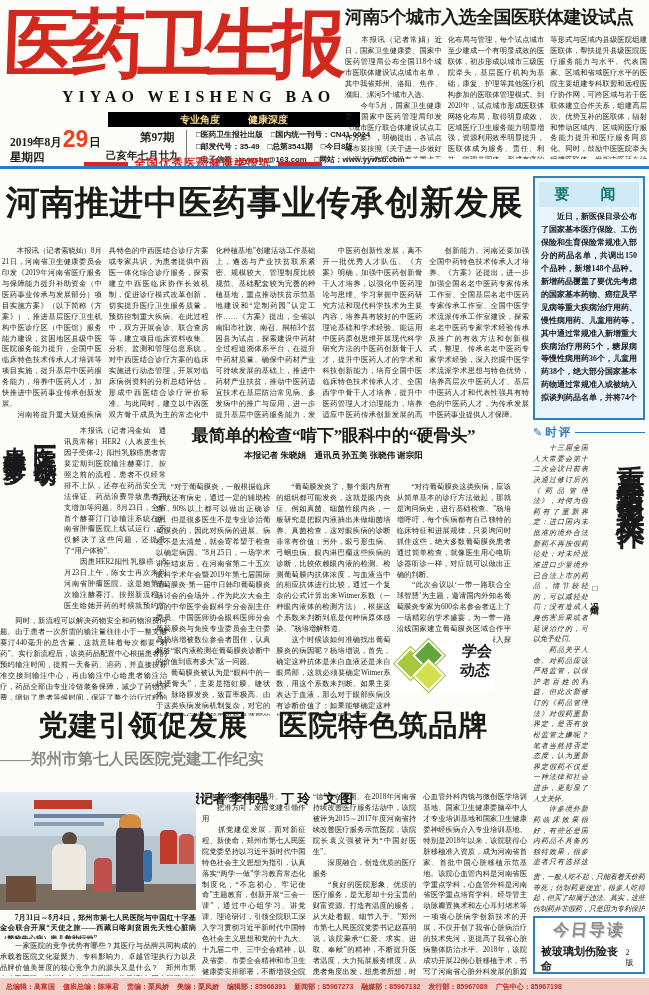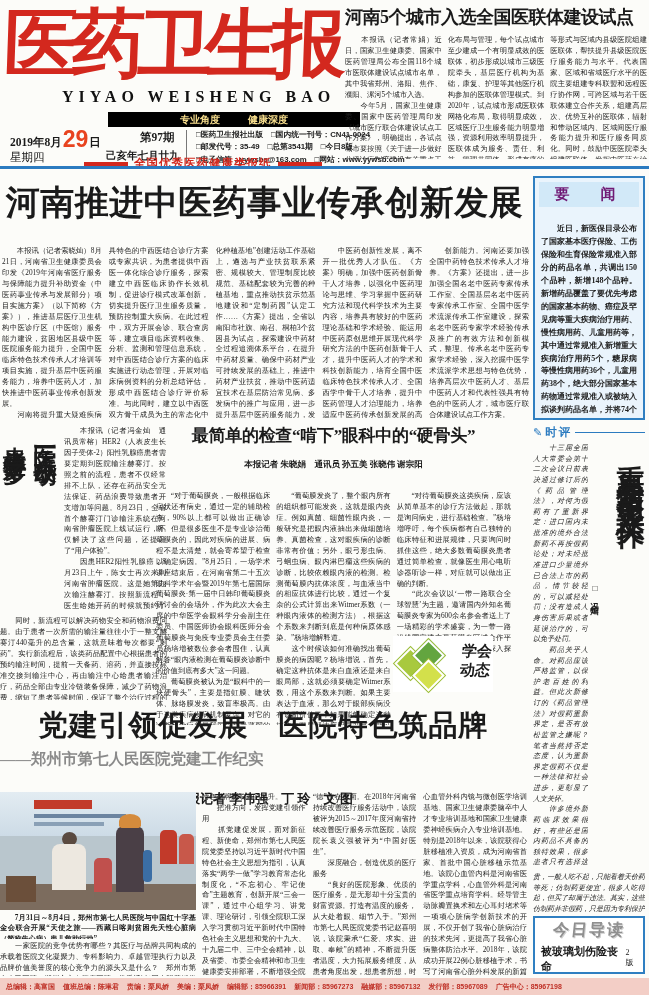--- a/index.html
+++ b/index.html
@@ -12,21 +12,21 @@
   .logo{left:4px;top:4px;width:336px;height:90px;font-size:74px;font-weight:900;
         color:#d3281e;letter-spacing:-7px;line-height:1.1;transform:skewX(-2deg);}
   .pinyin{left:62px;top:88px;font-size:16px;font-weight:700;letter-spacing:5px;color:#111;}
   .tagline{left:108px;top:112px;width:252px;height:15px;background:#000000;
            display:flex;align-items:center;justify-content:center;gap:28px;
            font-family:"Liberation Sans",sans-serif;}
   .tagline span{color:#f6dd8c;font-size:10px;font-weight:700;}
   .date1{left:10px;top:129px;font-size:11.5px;font-weight:700;display:flex;align-items:flex-end;}
   .date-day{font-size:23px;line-height:0.9;color:#e8431f;font-family:"Liberation Sans",sans-serif;
             font-weight:700;margin:0 1px;text-align:center;}
-  .weekday{left:10px;top:150px;font-size:11.5px;font-weight:400;}
+  .weekday{left:10px;top:150px;font-size:11.5px;font-weight:700;}
   .issue{left:140px;top:130px;font-size:11.5px;font-weight:700;}
   .lunar{left:106px;top:149px;font-size:10.5px;font-weight:700;}
   .mastdiv{left:186px;top:130px;width:0;height:34px;border-left:1.5px solid #777;}
   .pubinfo{left:196px;top:129px;width:230px;font-size:7.8px;line-height:1.6;font-weight:600;
            font-family:"Liberation Sans",sans-serif;color:#222;}
   .award{left:84px;top:156px;display:flex;align-items:center;gap:6px;
          font-family:Liberation Serif, serif;}
   .award .bar{width:44px;height:4px;background:#d3281e;}
   .award .txt{color:#d3281e;font-size:11.5px;font-weight:900;letter-spacing:1px;}
   
@@ -36,21 +36,21 @@
   .top-cols .col{flex:1;}
   .blue-rule{left:0;top:166px;width:649px;height:3px;background:#2b7bc0;}
   
   .lead-head{left:0;top:180px;width:529px;text-align:center;font-size:34px;
              font-weight:900;letter-spacing:0.5px;}
   .lead-cols{left:2px;top:246px;width:527px;height:172px;display:flex;gap:7px;}
   .lead-cols .col{flex:1;}
   
   .yaowen{left:533px;top:176px;width:112px;height:244px;border:2px solid #2f7fc1;
           background:#eaf4fc;box-sizing:border-box;}
-  .yaowen-title{margin:4px 4px 14px;background:#d2e9f8;color:#701a75;font-size:15px;
+  .yaowen-title{margin:4px 4px 2px;background:#d2e9f8;color:#0f766e;font-size:15px;
                 font-weight:900;text-align:center;padding:3px 0;letter-spacing:8px;}
   .yaowen-body{padding:2px 6px;font-size:8px;font-weight:700;line-height:1.62;
                text-align:justify;white-space:pre-line;overflow:hidden;height:192px;color:#222;}
   .shiping-label{left:533px;top:425px;width:112px;height:15px;display:flex;
                  align-items:center;gap:3px;}
   .shiping-label .ic{color:#2b7bc0;font-size:11px;}
   .shiping-label .tx{color:#2b7bc0;font-size:11.5px;font-weight:900;letter-spacing:2px;}
   .shiping-label .ln{flex:1;border-top:1.5px solid #2b7bc0;}
   .shiping-row{left:533px;top:443px;width:112px;height:426px;display:flex;}
   .shiping-col1{width:55px;height:100%;font-size:7px;font-style:italic;line-height:1.52;
@@ -72,21 +72,21 @@
               font-size:11px;font-weight:900;margin-top:3px;}
   .daodu-page{font-size:8px;font-weight:400;}
   
   .patient{left:0;top:424px;width:168px;height:278px;}
   .patient-heads{position:absolute;left:2px;top:4px;display:flex;gap:5px;}
   .v-big{writing-mode:vertical-rl;font-size:23px;font-weight:900;letter-spacing:3px;line-height:1.1;}
   .patient-col1{position:absolute;left:64px;top:2px;width:102px;height:186px;}
   .patient-col2{position:absolute;left:0;top:192px;width:167px;height:84px;}
   .eye{left:156px;top:424px;width:355px;height:278px;}
   .eye-head{text-align:center;font-size:17px;font-weight:900;letter-spacing:-0.3px;}
-  .eye-byline{text-align:center;font-size:8.5px;font-weight:700;margin-top:12px;}
+  .eye-byline{text-align:center;font-size:8.5px;font-weight:700;margin-top:3px;}
   .eye-cols{display:flex;gap:6px;margin-top:20px;height:234px;}
   .eye-cols .col{flex:1;}
   .xuehui{position:absolute;right:18px;bottom:10px;width:100px;height:56px;background:#fff;}
   .dm{position:absolute;width:19px;height:19px;transform:rotate(45deg);
       border:2px solid #fff;box-shadow:0 0 0 1px #9bbd3a;}
   .xuehui-text{position:absolute;right:2px;top:6px;font-size:15px;font-weight:900;
                line-height:1.25;transform:skewX(-6deg);font-family:"Liberation Sans",sans-serif;}
   
   .party{left:0;top:706px;width:527px;height:270px;}
   .party-head{text-align:center;font-size:29px;font-weight:900;letter-spacing:1px;}
@@ -165,21 +165,21 @@
   <div class="abs blue-rule"></div>
 
   <div class="abs lead-head">河南推进中医药事业传承创新发展</div>
   <div class="abs lead-cols">
     <div class="col">　　本报讯（记者索晓灿）8月21日，河南省卫生健康委员会印发《2019年河南省医疗服务与保障能力提升补助资金（中医药事业传承与发展部分）项目实施方案》（以下简称《方案》），推进基层医疗卫生机构中医诊疗区（中医馆）服务能力建设，贫困地区县级中医医院服务能力提升，全国中医临床特色技术传承人才培训等项目实施，提升基层中医药服务能力，培养中医药人才，加快推进中医药事业传承创新发展。
 　　河南将提升重大疑难疾病中西医临床协作能力，围绕重大疾病、疑难疾病和传染性疾病，河南中医药大学第一附属医院为牵头单位，河南省人民医院为协作单位，双方共同组建中西医临床协作组，以提高临床疗效为核心，在临床实践基础上形成独</div>
     <div class="col">具特色的中西医结合诊疗方案或专家共识，为患者提供中西医一体化综合诊疗服务，探索建立中西医临床协作长效机制，促进诊疗模式改革创新，切实提升医疗卫生服务质量，预防控制重大疾病。在此过程中，双方开展会诊、联合查房等，建立项目临床资料收集、分析、监测和管理信息系统，对中西医结合诊疗方案的临床实施进行动态管理，开展对临床病例资料的分析总结评估，形成中西医结合诊疗评价标准。与此同时，建立以中西医双方骨干成员为主的常态化中西医协作诊疗团队，以学术联合、交叉进修学习培养等形式培养中西医结合人才。
 　　在集中连片特困地区开展艾草和其他种植面积较大的道地药材种植技术培训，在南阳市“中药材规范</div>
     <div class="col">化种植基地”创建活动工作基础上，遴选与产业扶贫联系紧密、规模较大、管理制度比较规范、基础配套较为完善的种植基地，重点推动扶贫示范基地建设和“定制药园”认定工作……《方案》提出，全省以南阳市社旗、南召、桐柏3个贫困县为试点，探索建设中药材全过程追溯体系平台，在提升中药材质量、确保中药材产业可持续发展的基础上，推进中药材产业扶贫，推动中医药适宜技术在基层防治常见病、多发病中的推广与应用，进一步提升基层中医药服务能力，发挥中医药特色优势。《方案》提出，在贫困县中医医院，还要开展县级中医医院服务能力提升建设项目，全面提高贫困县县级中医医院服务能力。</div>
     <div class="col">　　中医药创新性发展，离不开一批优秀人才队伍。《方案》明确，加强中医药创新骨干人才培养，以强化中医药理论与思维、学习掌握中医药研究方法和现代科学技术为主要内容，培养具有较好的中医药理论基础和学术经验、能运用中医药原创思维开展现代科学研究方法的中医药创新骨干人才，提升中医药人才的学术和科技创新能力，培育全国中医临床特色技术传承人才、全国西学中骨干人才培养，提升中医药管理人才治理能力，培养适应中医药传承创新发展的高素质中医药骨干、中医药管理人才。</div>
-    <div class="col">　　创新能力。河南还要加强全国中药特色技术传承人才培养。《方案》还提出，进一步加强全国名老中医药专家传承工作室、全国基层名老中医药专家传承工作室、全国中医学术流派传承工作室建设，探索名老中医药专家学术经验传承及推广的有效方法和创新模式，整理、传承名老中医药专家学术经验，深入挖掘中医学术流派学术思想与特色优势，培养高层次中医药人才、基层中医药人才和代表性强具有特色的中医药人才，城市医疗联合体建设试点工作方案。</div>
+    <div class="col">　　创新能力。河南还要加强全国中药特色技术传承人才培养。《方案》还提出，进一步加强全国名老中医药专家传承工作室、全国基层名老中医药专家传承工作室、全国中医学术流派传承工作室建设，探索名老中医药专家学术经验传承及推广的有效方法和创新模式，整理、传承名老中医药专家学术经验，深入挖掘中医学术流派学术思想与特色优势，培养高层次中医药人才、基层中医药人才和代表性强具有特色的中医药人才，为传承发展中医药事业提供人才保障。</div>
   </div>
 
   <div class="abs yaowen">
     <div class="yaowen-title">要　闻</div>
     <div class="yaowen-body">　　近日，新医保目录公布了国家基本医疗保险、工伤保险和生育保险常规准入部分的药品名单，共调出150个品种，新增148个品种。新增药品覆盖了要优先考虑的国家基本药物、癌症及罕见病等重大疾病治疗用药、慢性病用药、儿童用药等，其中通过常规准入新增重大疾病治疗用药5个，糖尿病等慢性病用药36个，儿童用药38个，绝大部分国家基本药物通过常规准入或被纳入拟谈判药品名单，并将74个基本药物由乙类调整为甲类。</div>
   </div>
 
   <div class="abs shiping-label">
     <span class="ic">✎</span>
     <span class="tx">时评</span>

